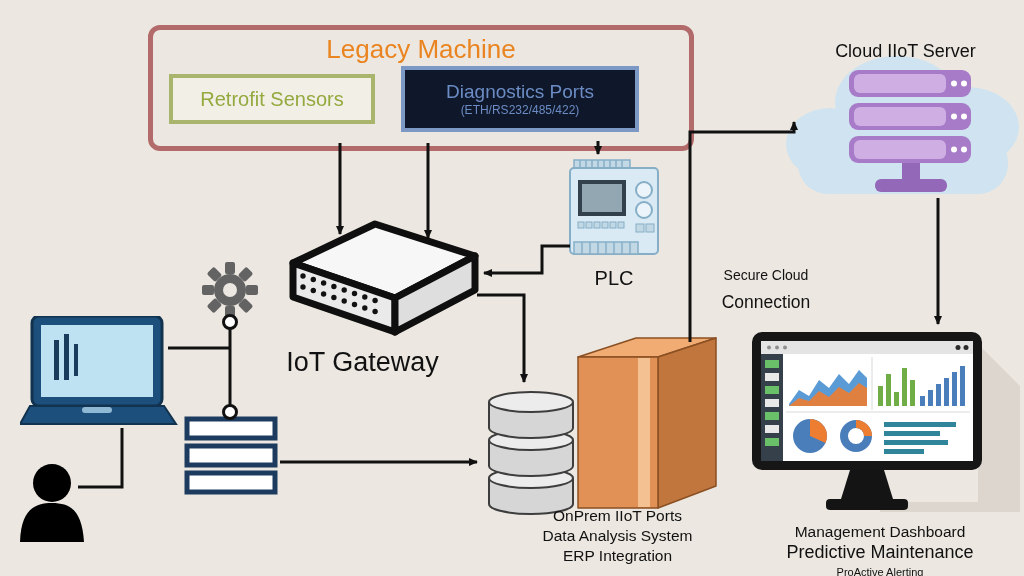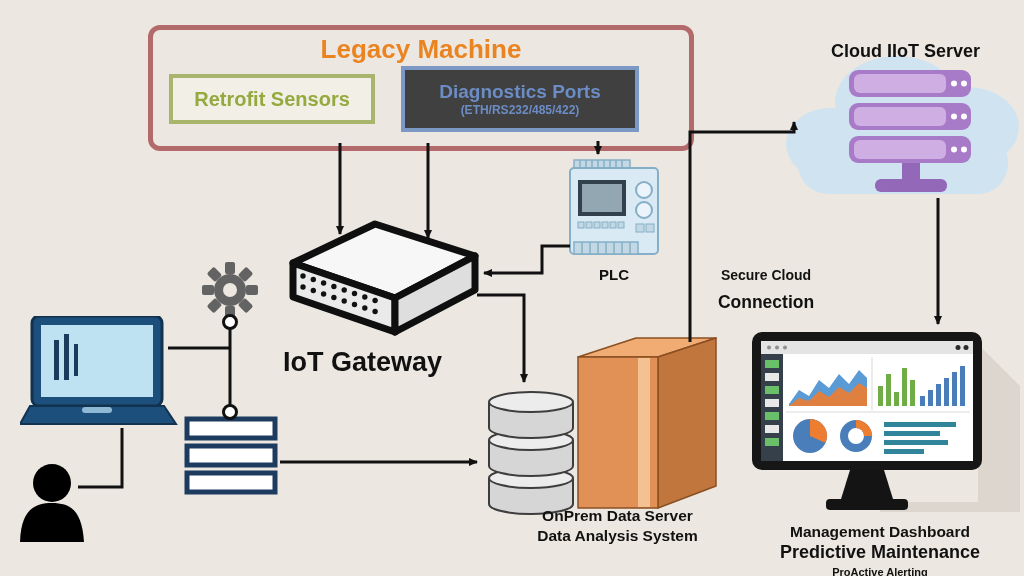--- a/index.html
+++ b/index.html
@@ -1,19 +1,19 @@
 <!DOCTYPE html>
 <html style="--bg: #ece8e1; --text: #111111; --line: #111111; --legacy-border: #b26a6a; --legacy-title: #ea8420; --sensor-border: #a9b46c; --sensor-text: #94a93e; --diag-border: #7c98c5; --diag-text: #6b8cc4; --cloud-fill: #cfe3f0; --server-purple: #a87bc8; --server-purple-light: #cfaee4; --server-purple-dark: #9468b8; --orange-front: #e19155; --orange-side: #c0763c; --orange-top: #f0ac73;"><head>
 <meta charset="utf-8">
 <style>
   html,body{margin:0;padding:0;background:#d8d4cd;}
   .canvas{position:relative;width:1024px;height:576px;background:var(--bg,#ece8e1);
     font-family:"Liberation Sans",sans-serif;color:var(--text,#111);overflow:hidden;}
   .abs{position:absolute;}
-  .lbl{font-weight:bold;color:var(--text,#111);text-align:center;line-height:1.25;}
+  .lbl{font-weight:normal;color:var(--text,#111);text-align:center;line-height:1.25;}
   .box-center{display:flex;align-items:center;justify-content:center;}
   svg{display:block;}
 </style>
 </head>
 <body>
 
 <div class="canvas">
 
   <svg class="abs" style="left:782px;top:52px" width="240" height="150" viewBox="0 0 240 150">
     <g style="fill:var(--cloud-fill,#cfe3f0)">
@@ -47,21 +47,21 @@
       <rect x="57" y="99" width="18" height="18" style="fill:var(--server-purple-dark,#9468b8)"></rect>
       <rect x="30" y="115" width="72" height="13" rx="6" style="fill:var(--server-purple-dark,#9468b8)"></rect>
     </g>
   </svg>
 
   <div class="abs" style="left:148px;top:25px;width:536px;height:116px;border:5px solid var(--legacy-border,#b26a6a);border-radius:12px;">
     <div class="lbl" style="position:absolute;left:0;right:0;top:3px;font-size:26px;color:var(--legacy-title,#ea8420);">Legacy Machine</div>
     <div class="box-center" style="position:absolute;left:16px;top:44px;width:198px;height:42px;border:4px solid var(--sensor-border,#a9b46c);background:#f2efe7;">
       <span class="lbl" style="font-size:20px;color:var(--sensor-text,#94a93e);">Retrofit Sensors</span>
     </div>
-    <div class="box-center" style="position:absolute;left:248px;top:36px;width:230px;height:58px;border:4px solid var(--diag-border,#7c98c5);background:#404040;flex-direction:column;">
+    <div class="box-center" style="position:absolute;left:248px;top:36px;width:230px;height:58px;border:4px solid var(--diag-border,#7c98c5);background:#0f172a;flex-direction:column;">
       <span class="lbl" style="font-size:19px;color:var(--diag-text,#6b8cc4);">Diagnostics Ports</span>
       <span class="lbl" style="font-size:12px;color:var(--diag-text,#6b8cc4);">(ETH/RS232/485/422)</span>
     </div>
   </div>
 
   <svg class="abs" style="left:752px;top:332px" width="272" height="180" viewBox="0 0 272 180">
     <polygon points="226,12 268,54 268,180 128,180 128,170 226,170" fill="#dcd6ce"></polygon>
     <rect x="0" y="0" width="230" height="138" rx="10" fill="#161616"></rect>
     <rect x="9" y="9" width="212" height="120" fill="#ffffff"></rect>
     <rect x="9" y="9" width="212" height="13" fill="#e4e4e4"></rect>
@@ -256,30 +256,31 @@
       <circle cx="230" cy="322" r="6.5"></circle>
       <circle cx="230" cy="412" r="6.5"></circle>
     </g>
   </svg>
 
   <div class="abs lbl" style="left:798px;top:40px;width:215px;font-size:18px;">Cloud IIoT Server</div>
 
 
   <div class="abs lbl" style="left:280px;top:346px;width:165px;font-size:27px;">IoT Gateway</div>
 
-  <div class="abs lbl" style="left:582px;top:266px;width:64px;font-size:15px;">PLC</div>
+  <div class="abs lbl" style="left:582px;top:266px;width:64px;font-size:20px;">PLC</div>
 
   <div class="abs" style="left:696px;top:262px;width:140px;">
     <div class="lbl" style="font-size:14px;line-height:27px;">Secure Cloud</div>
     <div class="lbl" style="font-size:17.5px;line-height:27px;">Connection</div>
   </div>
 
   <div class="abs" style="left:515px;top:506px;width:205px;">
-    <div class="lbl" style="font-size:15.5px;line-height:20px;">OnPrem Data Server</div>
+    <div class="lbl" style="font-size:15.5px;line-height:20px;">OnPrem IIoT Ports</div>
     <div class="lbl" style="font-size:15.5px;line-height:20px;">Data Analysis System</div>
+    <div class="lbl" style="font-size:15.5px;line-height:20px;">ERP Integration</div>
   </div>
 
   <div class="abs" style="left:756px;top:510px;width:248px;">
     <div class="lbl" style="font-size:15.5px;line-height:20px;margin-top:12px;">Management Dashboard</div>
     <div class="lbl" style="font-size:18px;line-height:20px;">Predictive Maintenance</div>
     <div class="lbl" style="font-size:11px;line-height:20px;">ProActive Alerting</div>
   </div>
 
 </div>
 

